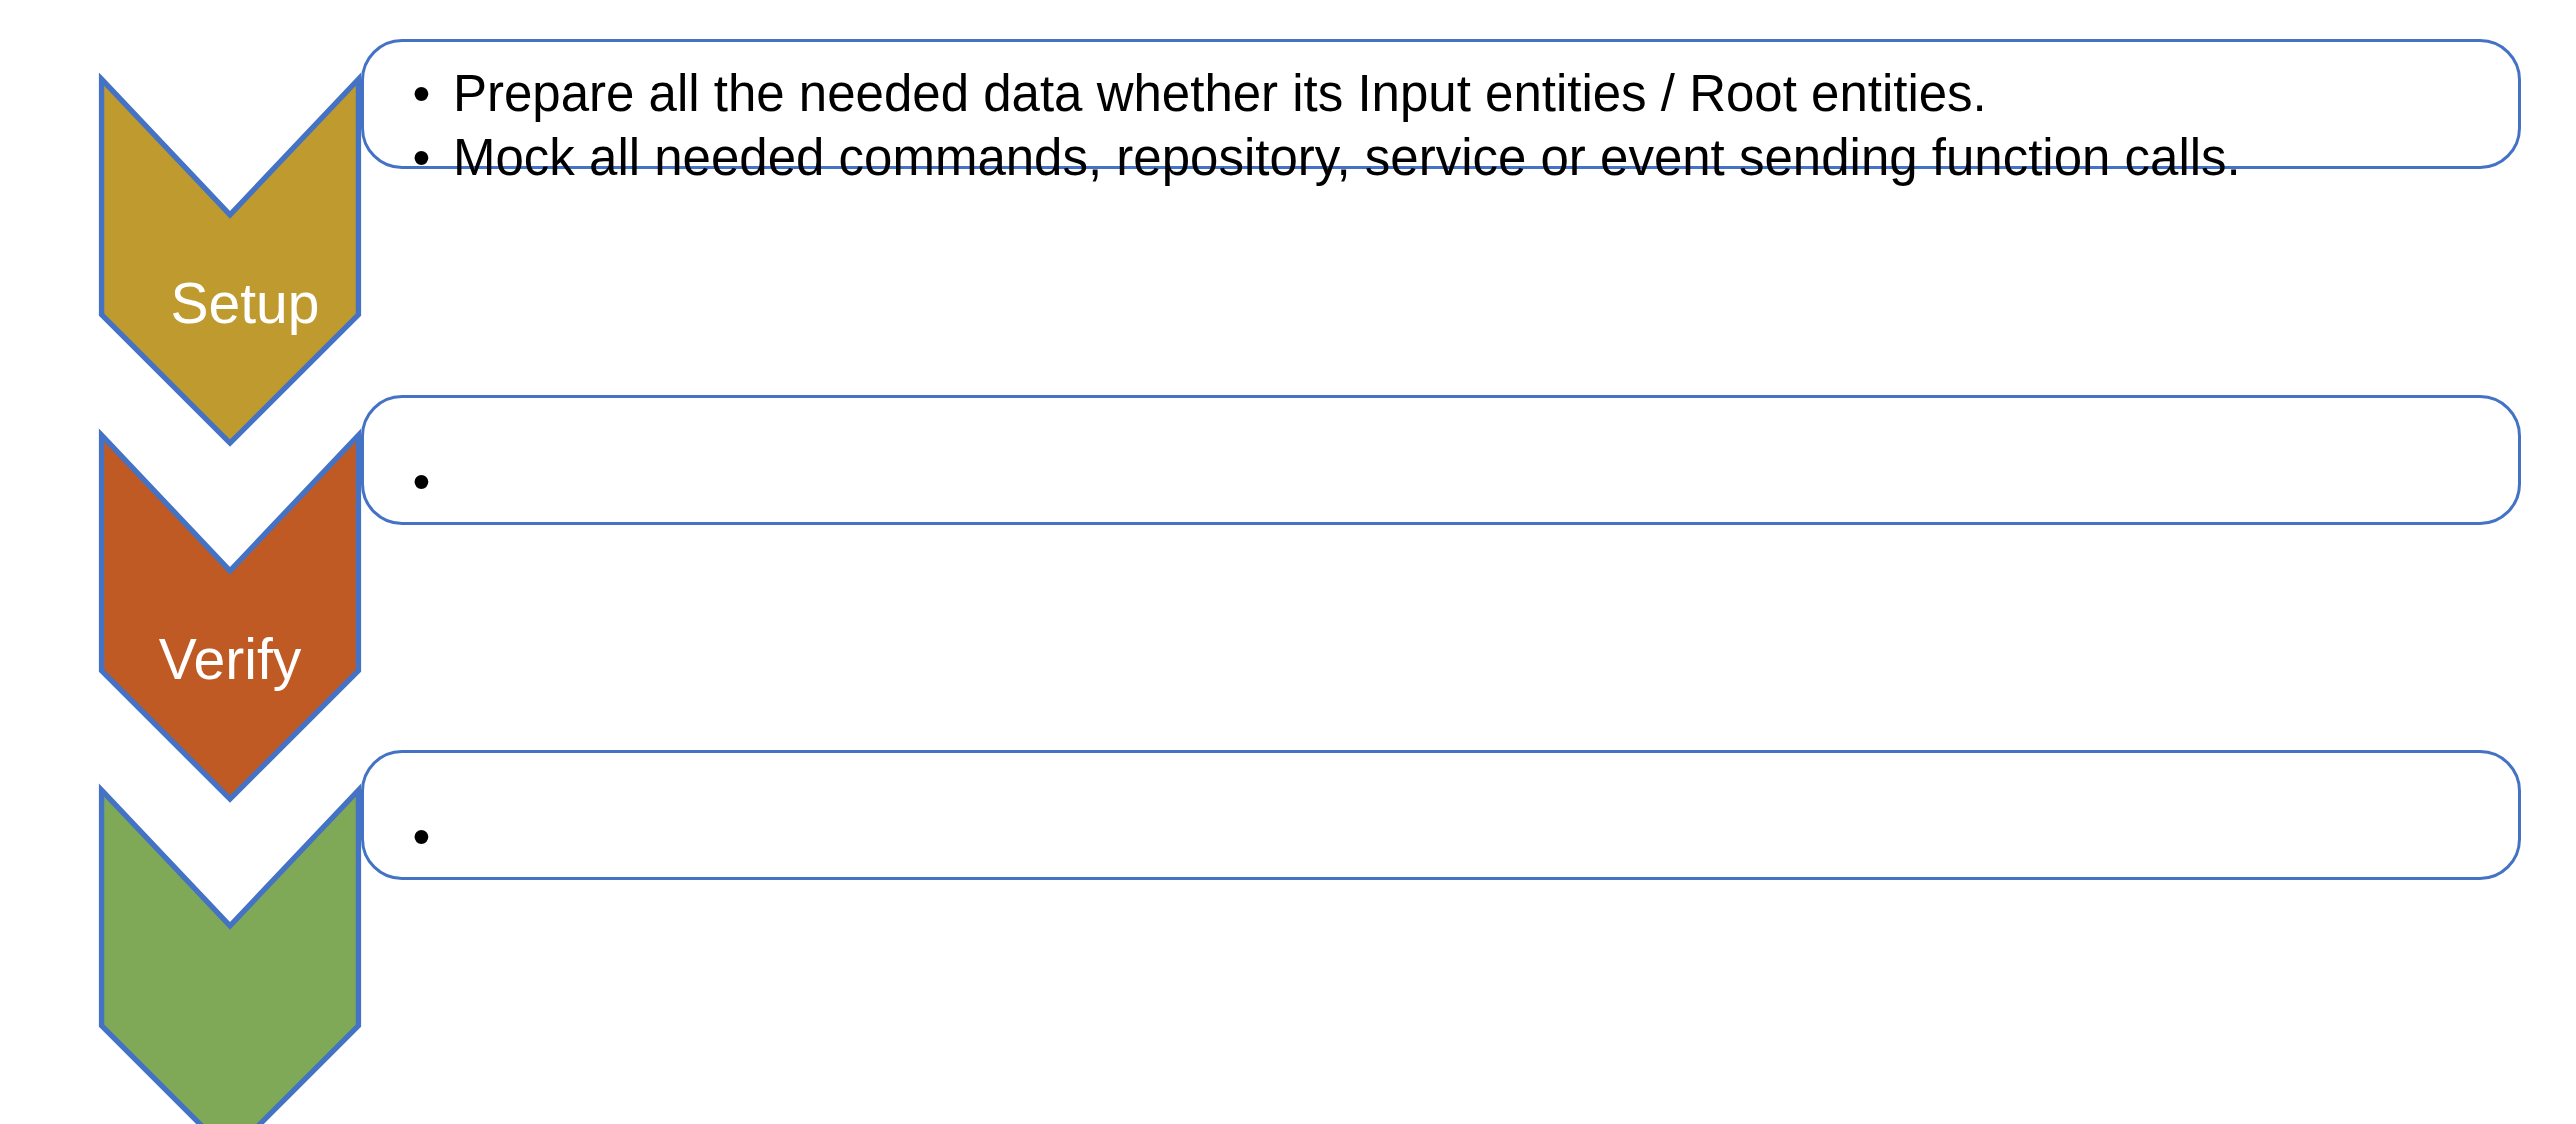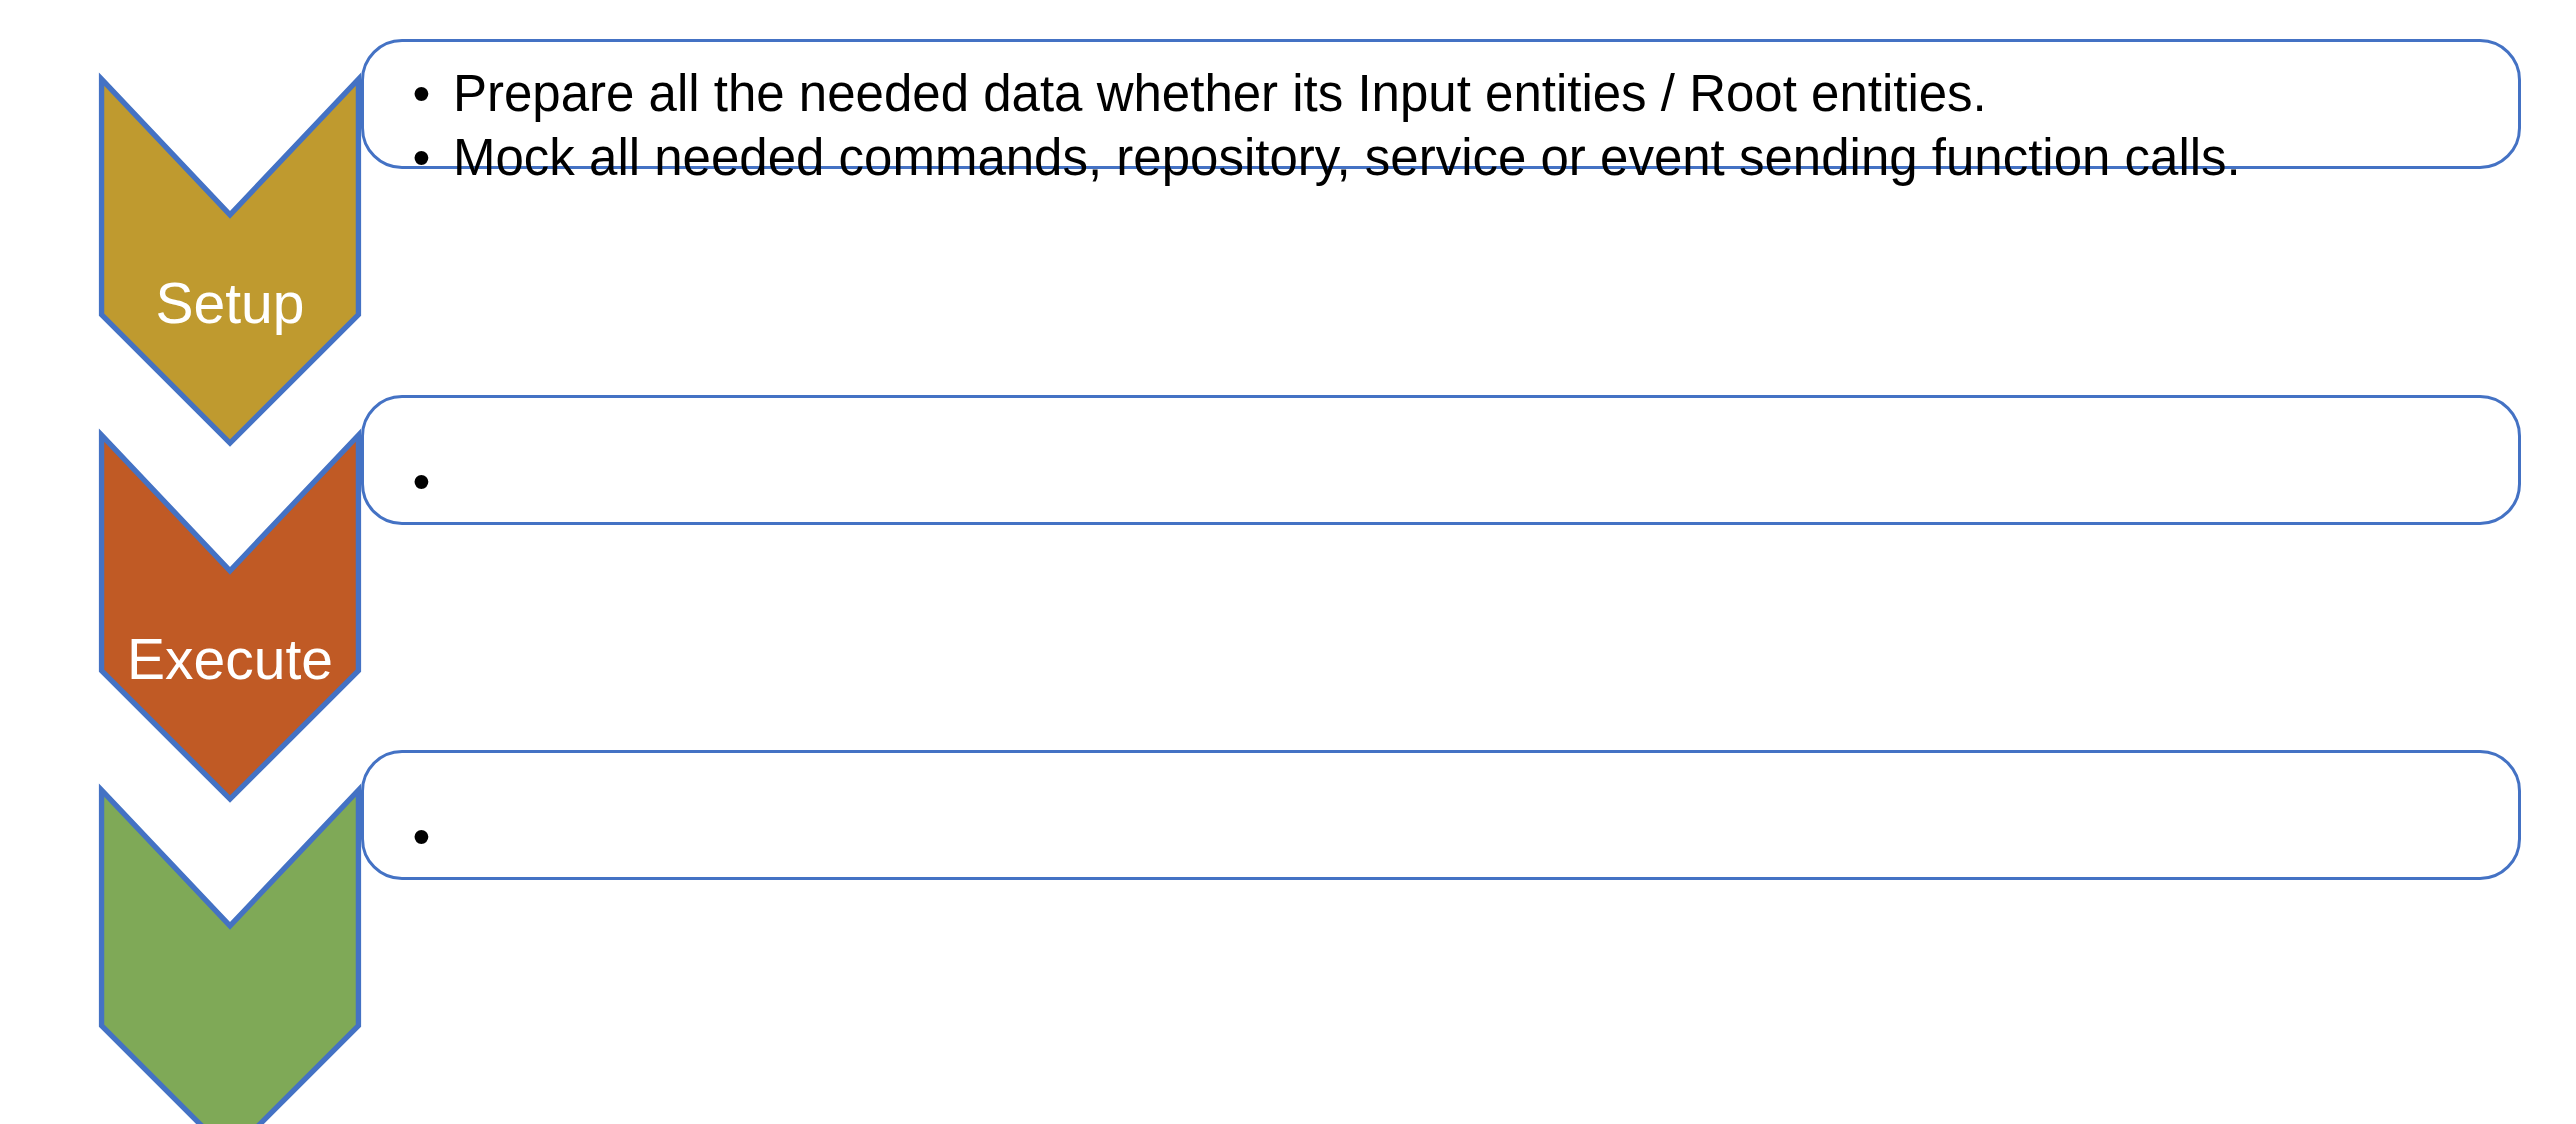--- a/index.html
+++ b/index.html
@@ -103,39 +103,39 @@
           <span class="bullet-dot">•</span>
           <span>Mock all needed commands, repository, service or event sending function calls.</span>
         </li>
       </ul>
     </div>
 
     <div class="chevron-wrap" style="top:36px; width:264px; height:411px;">
       <svg class="chevron-svg" width="264" height="411" viewBox="0 0 296 460">
         <polygon points="4,48 148,200 292,48 292,312 148,456 4,312" fill="#BF9A2F" stroke="#4472C4" stroke-width="6" stroke-linejoin="miter"></polygon>
       </svg>
-      <div class="chevron-label" style="top:239px;">Setup</div>
+      <div class="chevron-label" style="top:239px;padding-left:15px;">Setup</div>
     </div>
   </div>
 
   <div class="stage-row" style="left:0px; top:355px; width:2576px; height:375px;">
 
     <div class="content-box" style="left:361px; top:40px; width:2160px; height:130px;">
       <ul class="bullet-list" style="top:52px;">
         <li class="bullet-item">
           <span class="bullet-dot">•</span>
         </li>
       </ul>
     </div>
 
     <div class="chevron-wrap" style="top:37px; width:264px; height:411px;">
       <svg class="chevron-svg" width="264" height="411" viewBox="0 0 296 460">
         <polygon points="4,48 148,200 292,48 292,312 148,456 4,312" fill="#C05A25" stroke="#4472C4" stroke-width="6" stroke-linejoin="miter"></polygon>
       </svg>
-      <div class="chevron-label" style="top:239px;">Execute</div>
+      <div class="chevron-label" style="top:239px;">Verify</div>
     </div>
   </div>
 
   <div class="stage-row" style="left:0px; top:710px; width:2576px; height:414px;">
 
     <div class="content-box" style="left:361px; top:40px; width:2160px; height:130px;">
       <ul class="bullet-list" style="top:52px;">
         <li class="bullet-item">
           <span class="bullet-dot">•</span>
         </li>

